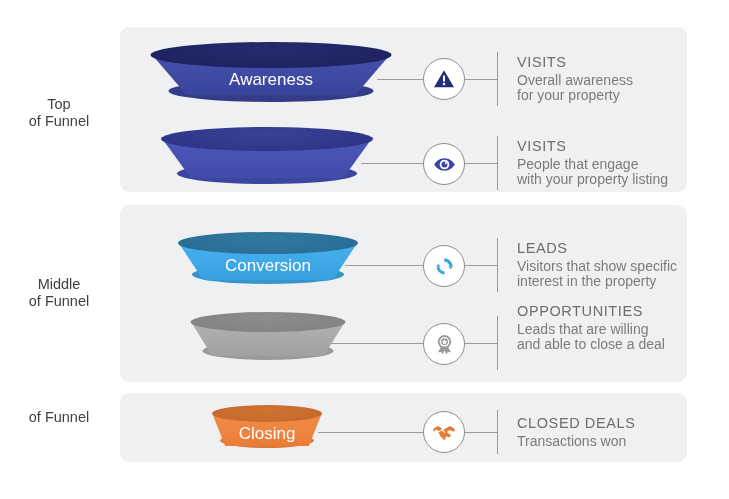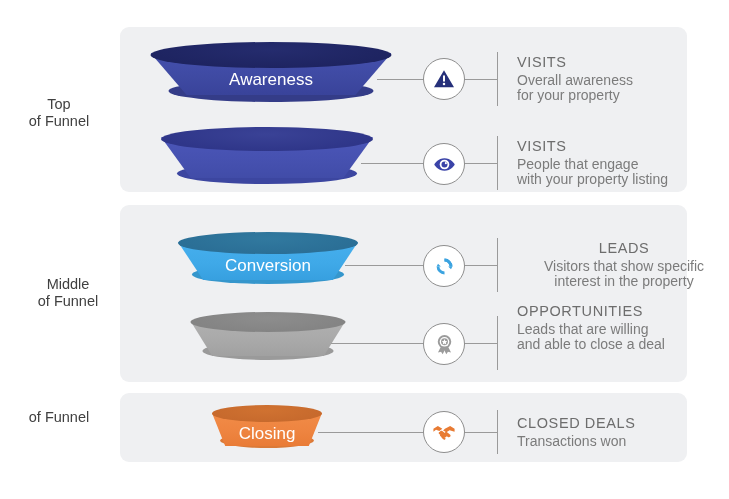--- a/index.html
+++ b/index.html
@@ -29,21 +29,21 @@
     text-align: center;
     color: #404040;
     font-size: 14.5px;
     line-height: 17px;
     font-family: "Liberation Sans", sans-serif;
   }
   .side-label .l1 { display: block; }
   .side-label .l2 { display: block; }
 
   #side-top    { left: 0px;  top: 76px; margin-top: 20px; }
-  #side-middle { left: 0px;  top: 276px; padding-left: 9px; }
+  #side-middle { left: 0px;  top: 276px; }
   #side-bottom { left: 0px;  top: 409px; }
 
   
   .panel {
     position: absolute;
     left: 120px;
     width: 567px;
     background: #eff0f2;
     border-radius: 9px;
   }
@@ -230,21 +230,21 @@
     <div class="icon-circle" style="left:423px; top:245px;">
       <svg width="25" height="25" viewBox="0 0 26 26">
         <path d="M13 4.8 A8.2 8.2 0 0 1 21.2 13 L18.3 13 A5.3 5.3 0 0 0 13 7.7 Z" fill="#3ba3e0"></path>
         <path d="M21.2 13 L19.75 15.9 L16.85 13 Z" fill="#3ba3e0"></path>
         <path d="M13 21.2 A8.2 8.2 0 0 1 4.8 13 L7.7 13 A5.3 5.3 0 0 0 13 18.3 Z" fill="#3ba3e0"></path>
         <path d="M4.8 13 L6.25 10.1 L9.15 13 Z" fill="#3ba3e0"></path>
         <path d="M13 7.7 A5.3 5.3 0 0 1 18.3 13 L21.2 13 A8.2 8.2 0 0 0 13 4.8 Z" fill="#3ba3e0"></path>
       </svg>
     </div>
 
-    <div class="text-block" style="left:544px; top:240px;text-align:center;">
+    <div class="text-block" style="left:517px; top:240px;">
       <div class="heading">LEADS</div>
       <div class="desc">Visitors that show specific</div>
       <div class="desc">interest in the property</div>
     </div>
   </div>
 
   <div>
     <div class="connector" style="left:331px; top:343px; width:166px;"></div>
     <div class="tick" style="left:497px; top:316px; height:54px;"></div>
 

